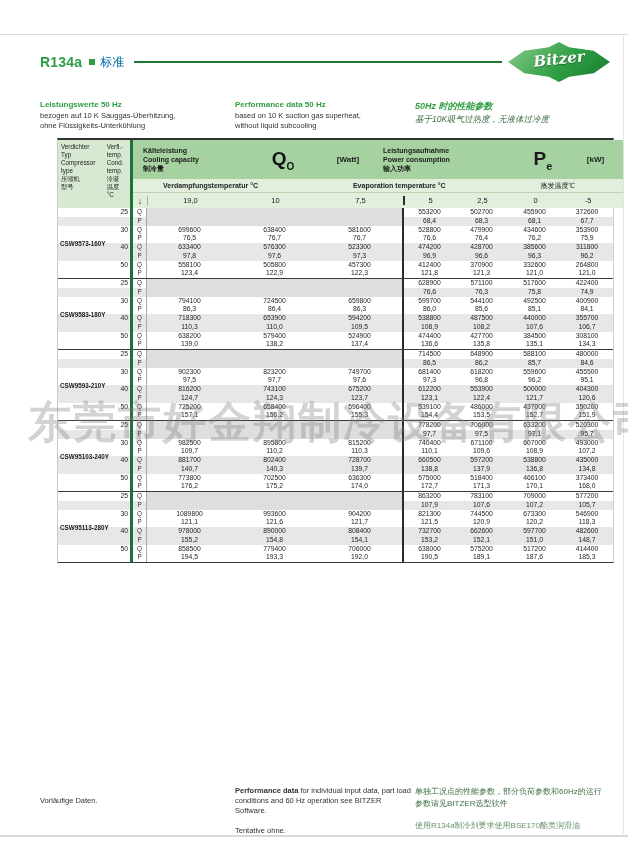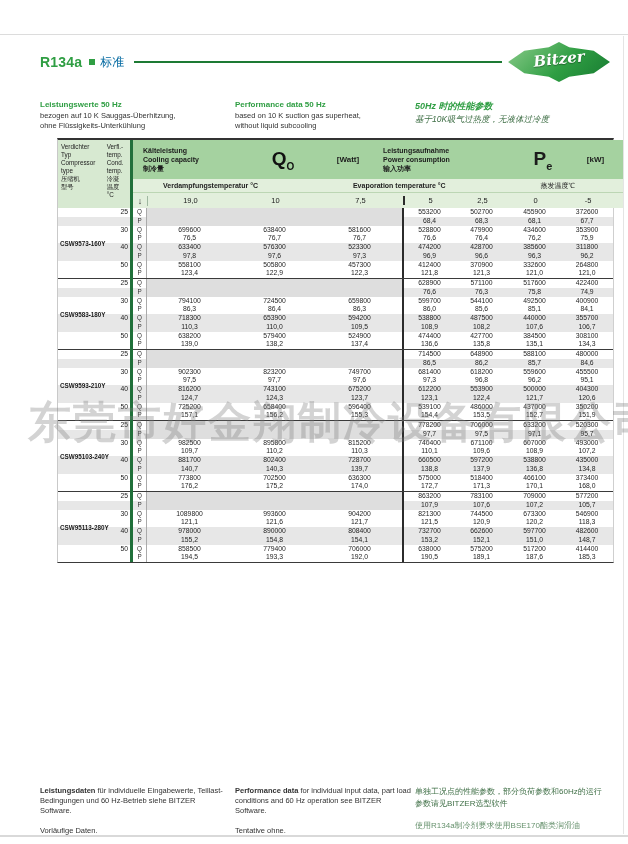--- a/index.html
+++ b/index.html
@@ -706,21 +706,20 @@
             <div class="c-val w53">187,6</div>
             <div class="c-val w52">185,3</div>
           </div>
         </div>
       </div>
   </div>
 
   <div class="watermark">东莞市好金翔制冷设备有限公司</div>
 
   <div class="foot-col foot-de">
-    <div><b class="lead">Leistungsdaten</b><span> für individuelle Eingabewerte, Teillast-Bedingungen und 60 Hz-Betrieb siehe BITZER Software.</span></div>
     <div class="foot-note">Vorläufige Daten.</div>
   </div>
   <div class="foot-col foot-en">
     <div><b class="lead">Performance data</b><span> for individual input data, part load conditions and 60 Hz operation see BITZER Software.</span></div>
     <div class="foot-note">Tentative ohne.</div>
   </div>
   <div class="foot-col foot-zh">
     <div>单独工况点的性能参数，部分负荷参数和60Hz的运行</div>
     <div>参数请见BITZER选型软件</div>
     <div class="foot-note">使用R134a制冷剂要求使用BSE170酯类润滑油</div>

